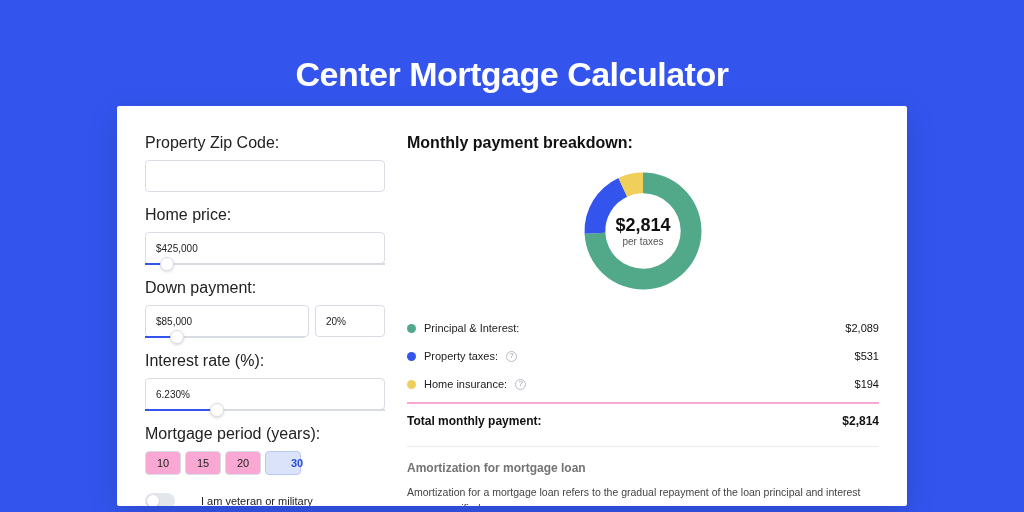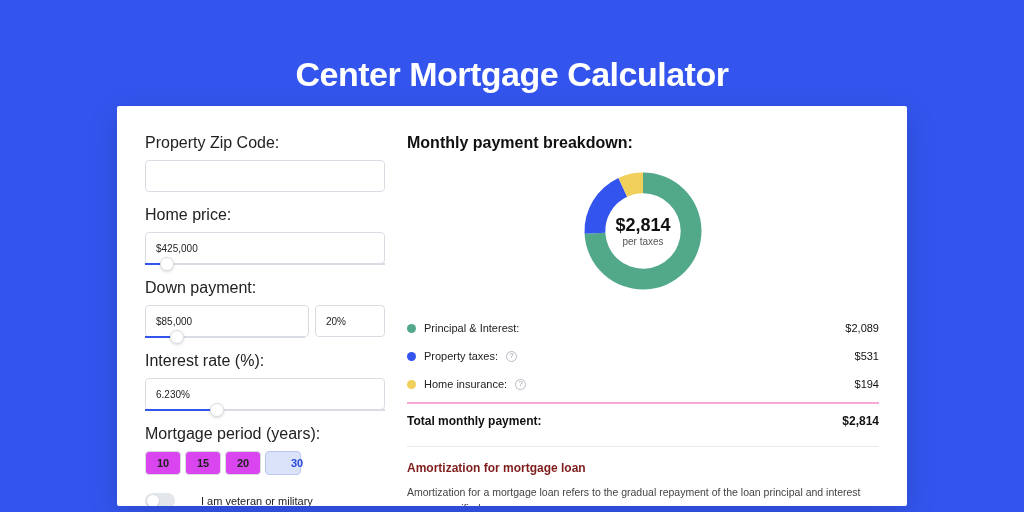--- a/index.html
+++ b/index.html
@@ -13,40 +13,40 @@
   .field-block { margin-bottom: 14px; position: relative; }
   .txt-input { width: 100%; border: 1px solid #d9dde3; border-radius: 4px; height: 32px; padding: 0 10px; font-size: 10px; color: #222; background: #fff; }
   .txt-input::placeholder { color: #999; }
   .dp-row { display: flex; gap: 6px; }
   .dp-amount { flex: 1; }
   .dp-pct { width: 70px; }
   .slider-track { position: relative; height: 2px; background: #d9dde3; margin-top: -1px; }
   .slider-fill { position: absolute; left: 0; top: 0; height: 2px; background: #3355ee; }
   .slider-thumb { position: absolute; top: 50%; transform: translate(-50%, -50%); width: 14px; height: 14px; border-radius: 50%; background: #fff; border: 1px solid #d9dde3; box-shadow: 0 1px 3px rgba(0,0,0,0.15); }
   .period-row { display: flex; gap: 4px; }
-  .period-btn { width: 36px; height: 24px; border: 1px solid #d9dde3; border-radius: 4px; background: #d946ef; font-size: 11px; color: #222; display: flex; align-items: center; justify-content: center; cursor: pointer; font-weight: bold; }
+  .period-btn { width: 36px; height: 24px; border: 1px solid #d9dde3; border-radius: 4px; background: #f9a8d4; font-size: 11px; color: #222; display: flex; align-items: center; justify-content: center; cursor: pointer; }
   .period-btn.active { background: #dbe3fb; border-color: #bac8f1; color: #2a4bd7; font-weight: 600; padding-left: 28px; }
   .toggle-row { display: flex; align-items: center; gap: 26px; margin-top: 18px; }
   .toggle { width: 30px; height: 16px; border-radius: 10px; background: #e3e6eb; position: relative; cursor: pointer; }
   .toggle-knob { position: absolute; left: 2px; top: 2px; width: 12px; height: 12px; background: #fff; border-radius: 50%; box-shadow: 0 1px 2px rgba(0,0,0,0.2); }
   .toggle-label { font-size: 11px; color: #222; }
   .panel-title { font-size: 16px; font-weight: 700; color: #111; margin-bottom: 14px; }
   .donut-wrap { display: flex; justify-content: center; margin-bottom: 18px; }
   .donut { position: relative; width: 130px; height: 130px; }
   .donut-center { position: absolute; inset: 0; display: flex; flex-direction: column; align-items: center; justify-content: center; }
   .donut-amount { font-size: 18px; font-weight: 700; color: #111; }
   .donut-sub { font-size: 10px; color: #555; }
   .legend-row { display: flex; align-items: center; justify-content: space-between; padding: 8px 0; }
   .legend-left { display: flex; align-items: center; gap: 8px; font-size: 11px; color: #222; }
   .dot { width: 9px; height: 9px; border-radius: 50%; flex-shrink: 0; }
   .help { width: 11px; height: 11px; border-radius: 50%; border: 1px solid #b7bcc4; display: inline-flex; align-items: center; justify-content: center; font-size: 8px; color: #9aa0a8; line-height: 1; }
   .legend-val { font-size: 11px; font-weight: 500; color: #111; }
   .total-row { display: flex; justify-content: space-between; border-top: 2px solid #f9a8d4; margin-top: 4px; padding-top: 10px; font-size: 12px; font-weight: 700; color: #111; }
   .amort-box { border-top: 1px solid #e7eaee; margin-top: 18px; padding-top: 14px; }
-  .amort-title { font-size: 12px; font-weight: 700; color: #7f1d1d; margin-bottom: 10px; }
+  .amort-title { font-size: 12px; font-weight: 700; color: #737373; margin-bottom: 10px; }
   .amort-body { font-size: 10.5px; color: #444; line-height: 1.5; }
 </style>
 </head>
 <body>
 
 <div class="hero-title">Center Mortgage Calculator</div>
 
 <div class="card">
 
   <div class="col-left">

